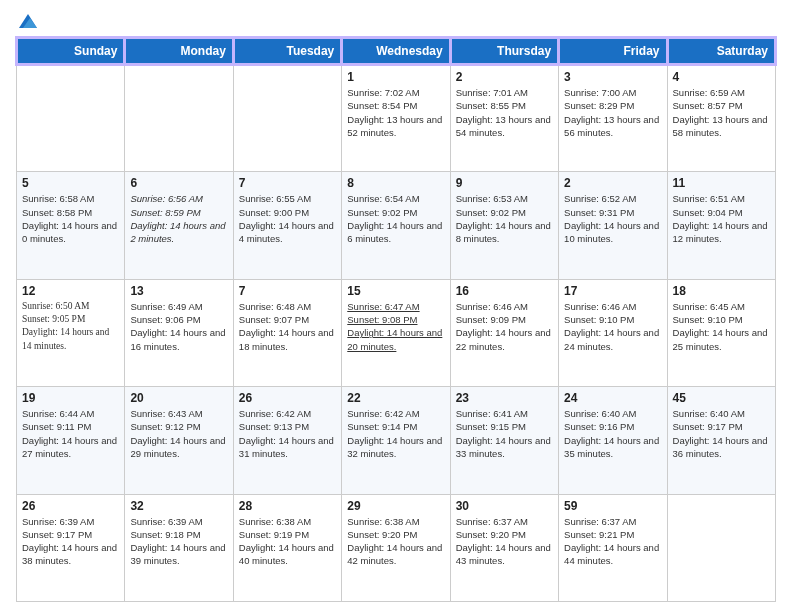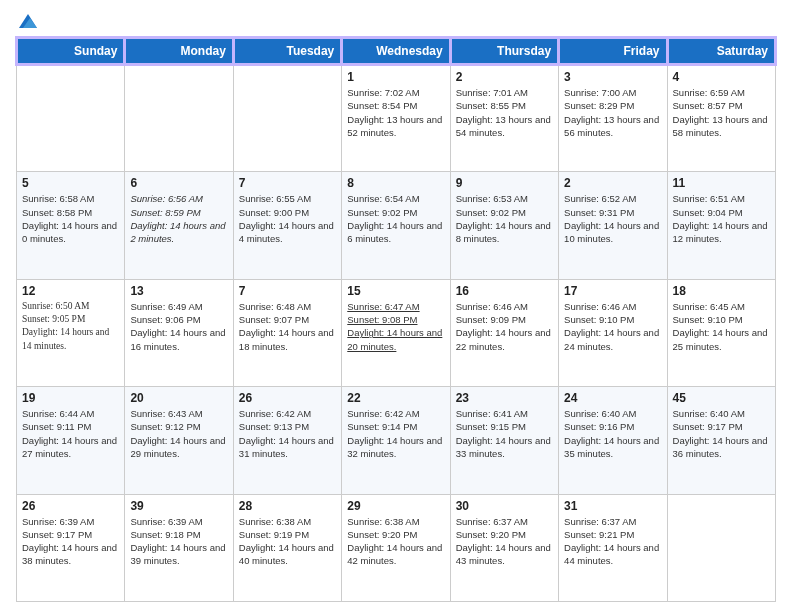--- a/index.html
+++ b/index.html
@@ -294,21 +294,21 @@
           </td>
         </tr>
         <tr>
           <td>
             <div class="day-number">26</div>
             <div class="day-info" style="white-space: pre-line;">Sunrise: 6:39 AM
 Sunset: 9:17 PM
 Daylight: 14 hours and 38 minutes.</div>
           </td>
           <td>
-            <div class="day-number">39</div>
+            <div class="day-number">32</div>
             <div class="day-info" style="white-space: pre-line;">Sunrise: 6:39 AM
 Sunset: 9:18 PM
 Daylight: 14 hours and 39 minutes.</div>
           </td>
           <td>
             <div class="day-number">28</div>
             <div class="day-info" style="white-space: pre-line;">Sunrise: 6:38 AM
 Sunset: 9:19 PM
 Daylight: 14 hours and 40 minutes.</div>
           </td>
@@ -318,21 +318,21 @@
 Sunset: 9:20 PM
 Daylight: 14 hours and 42 minutes.</div>
           </td>
           <td>
             <div class="day-number">30</div>
             <div class="day-info" style="white-space: pre-line;">Sunrise: 6:37 AM
 Sunset: 9:20 PM
 Daylight: 14 hours and 43 minutes.</div>
           </td>
           <td>
-            <div class="day-number">31</div>
+            <div class="day-number">59</div>
             <div class="day-info" style="white-space: pre-line;">Sunrise: 6:37 AM
 Sunset: 9:21 PM
 Daylight: 14 hours and 44 minutes.</div>
           </td>
           <td class="empty-cell"></td>
         </tr>
       </tbody>
   </table>
 </div>
 

